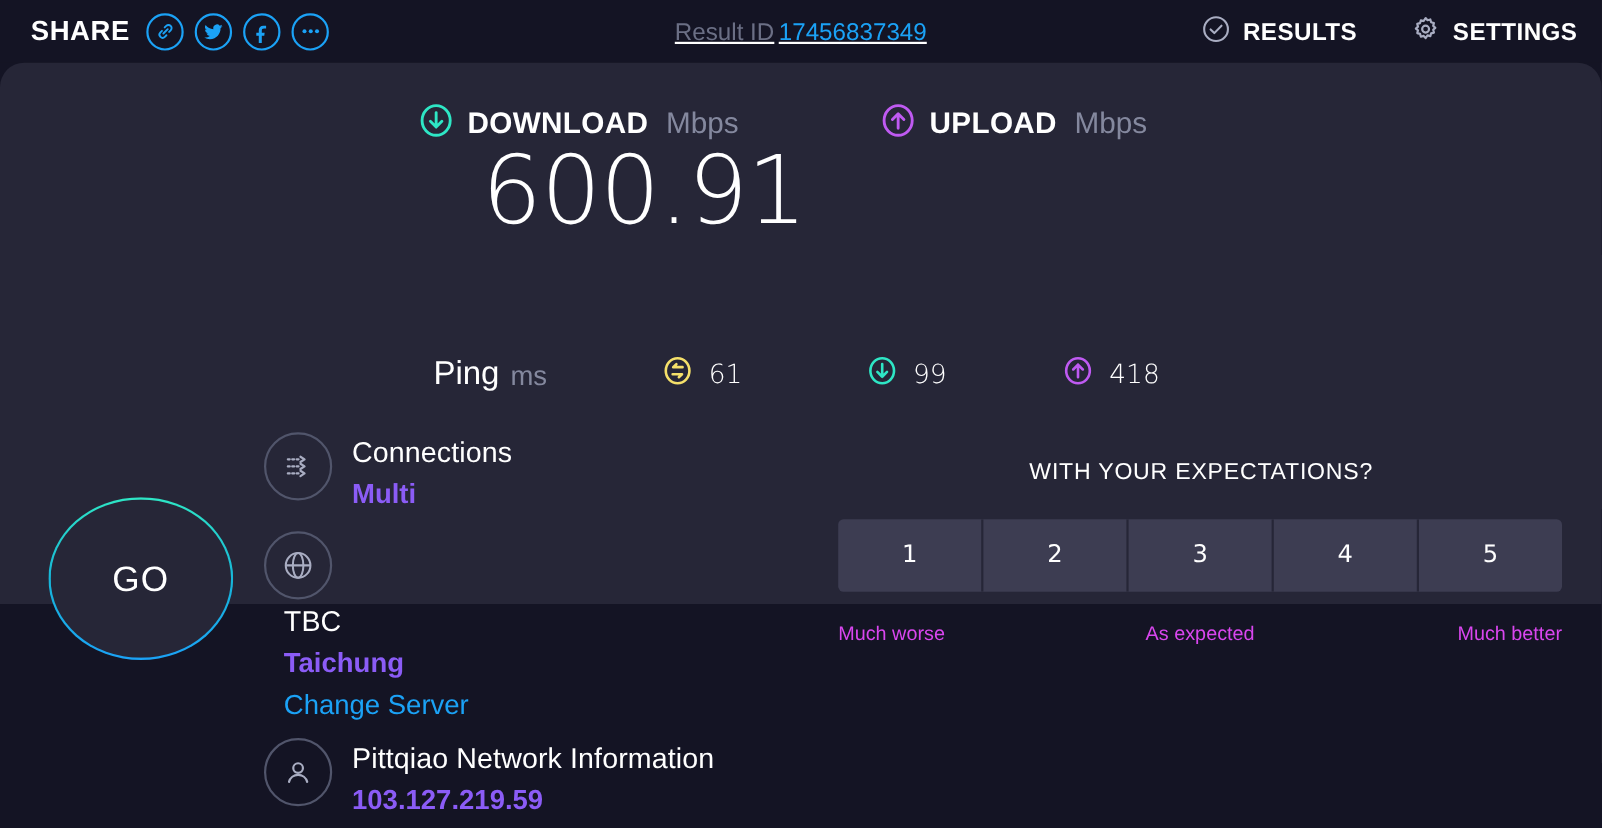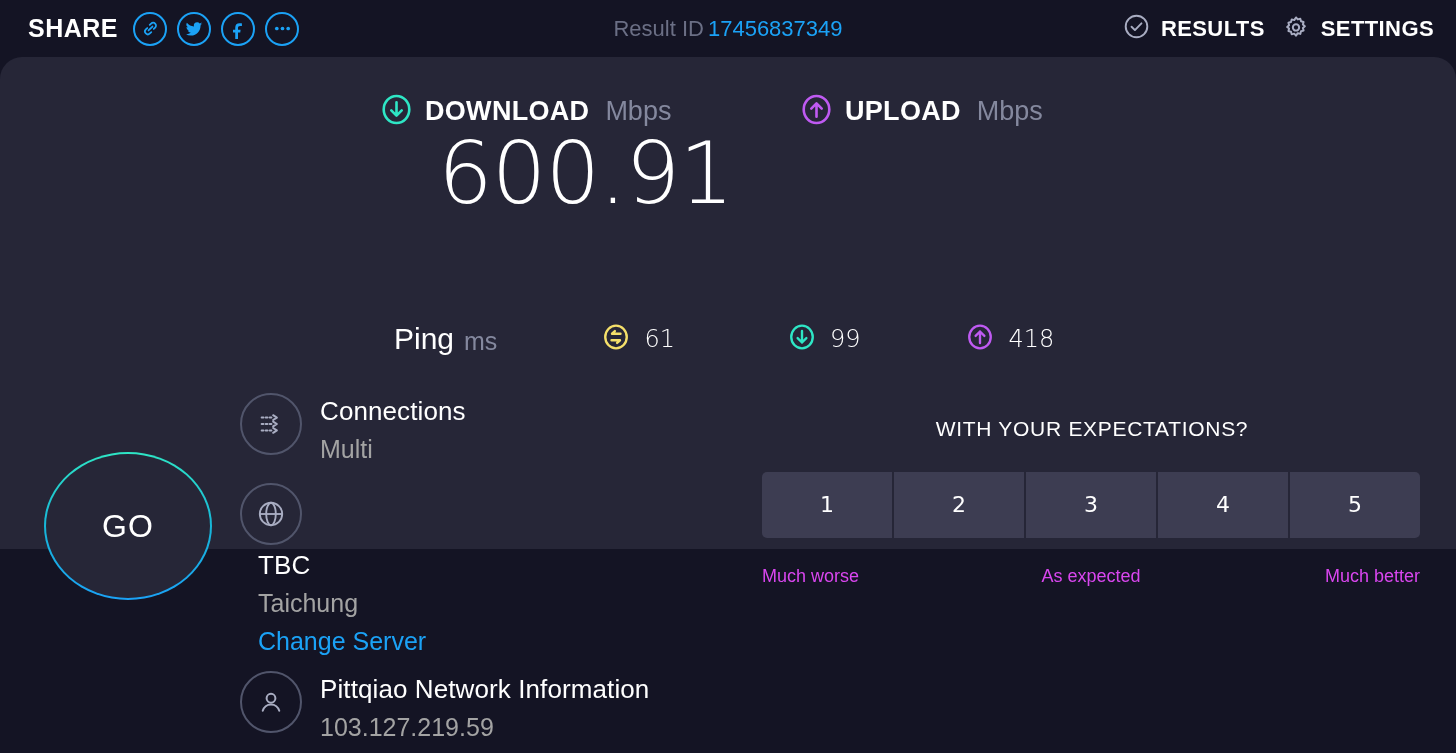--- a/index.html
+++ b/index.html
@@ -55,30 +55,31 @@
     flex: none;
   }
   .share-icon svg { display: block; }
 
   .result-id {
     position: absolute;
     left: 0; right: 0;
     text-align: center;
     font-size: 22px;
     pointer-events: none;
+    text-decoration: underline;
   }
   .result-id .rid-label { color: #6b6f85; }
   .result-id .rid-value { color: #1ba2f6; margin-left: 4px; }
 
   .header-right {
     position: absolute;
     right: 22px;
     display: flex;
     align-items: center;
-    gap: 17px;
+    gap: 48px;
   }
   .header-btn {
     display: flex;
     align-items: center;
     gap: 11px;
     cursor: pointer;
   }
   .header-btn .hb-label {
     font-size: 22px;
     font-weight: 700;
@@ -221,22 +222,22 @@
   .info-text { margin-left: 18px; padding-top: 2px; }
   .info-primary {
     font-size: 26px;
     color: #ffffff;
     font-weight: 400;
     line-height: 1.42;
     letter-spacing: 0.1px;
   }
   .info-secondary {
     font-size: 25px;
-    color: #a3a3a3;
-    font-weight: 400;
+    color: #8b5cf6;
+    font-weight: 700;
     line-height: 1.42;
     margin-top: 2px;
   }
   .change-server {
     font-size: 25px;
     color: #1ba2f6;
     line-height: 1.42;
     cursor: pointer;
     margin-top: 2px;
   }

